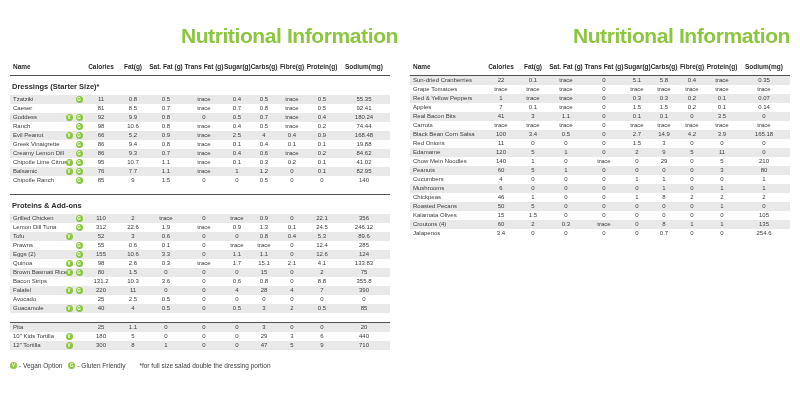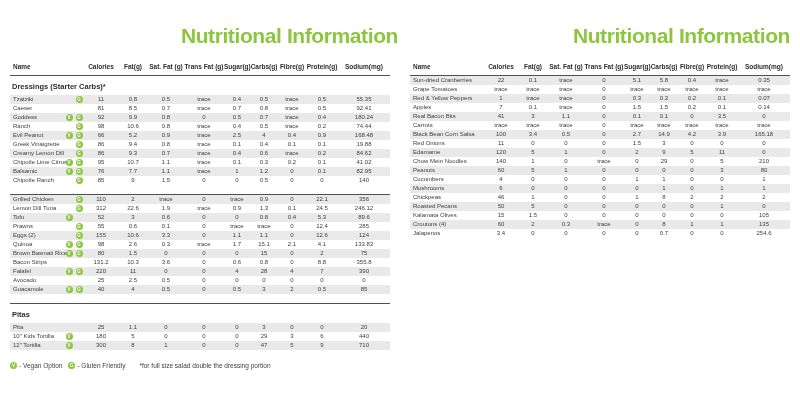--- a/index.html
+++ b/index.html
@@ -63,21 +63,21 @@
         <div class="cell num">Fat(g)</div>
         <div class="cell num">Sat. Fat (g)</div>
         <div class="cell num">Trans Fat (g)</div>
         <div class="cell num">Sugar(g)</div>
         <div class="cell num">Carbs(g)</div>
         <div class="cell num">Fibre(g)</div>
         <div class="cell num">Protein(g)</div>
         <div class="cell num">Sodium(mg)</div>
       </div>
       <div class="rule"></div>
-      <div class="sec-head">Dressings (Starter Carbs)*</div>
+      <div class="sec-head">Dressings (Starter Size)*</div>
       <div class="sec">
         <div class="grid row">
           <div class="cell name">Tzatziki</div>
           <div class="cell icn"></div>
           <div class="cell icn"><span class="ic">G</span></div>
           <div class="cell num">11</div>
           <div class="cell num">0.8</div>
           <div class="cell num">0.5</div>
           <div class="cell num">trace</div>
           <div class="cell num">0.4</div>
@@ -207,20 +207,21 @@
           <div class="cell num">1.5</div>
           <div class="cell num">0</div>
           <div class="cell num">0</div>
           <div class="cell num">0.5</div>
           <div class="cell num">0</div>
           <div class="cell num">0</div>
           <div class="cell num">140</div>
         </div>
       </div>
       <div class="rule sec-rule"></div>
+      <div class="sec-head">Proteins &amp; Add-ons</div>
       <div class="sec">
         <div class="grid row">
           <div class="cell name">Grilled Chicken</div>
           <div class="cell icn"></div>
           <div class="cell icn"><span class="ic">G</span></div>
           <div class="cell num">110</div>
           <div class="cell num">2</div>
           <div class="cell num">trace</div>
           <div class="cell num">0</div>
           <div class="cell num">trace</div>
@@ -364,21 +365,20 @@
           <div class="cell num">0.5</div>
           <div class="cell num">0</div>
           <div class="cell num">0.5</div>
           <div class="cell num">3</div>
           <div class="cell num">2</div>
           <div class="cell num">0.5</div>
           <div class="cell num">85</div>
         </div>
       </div>
       <div class="rule sec-rule"></div>
-      <div class="sec-head">Pitas</div>
       <div class="sec">
         <div class="grid row">
           <div class="cell name">Pita</div>
           <div class="cell icn"></div>
           <div class="cell icn"></div>
           <div class="cell num">25</div>
           <div class="cell num">1.1</div>
           <div class="cell num">0</div>
           <div class="cell num">0</div>
           <div class="cell num">0</div>

